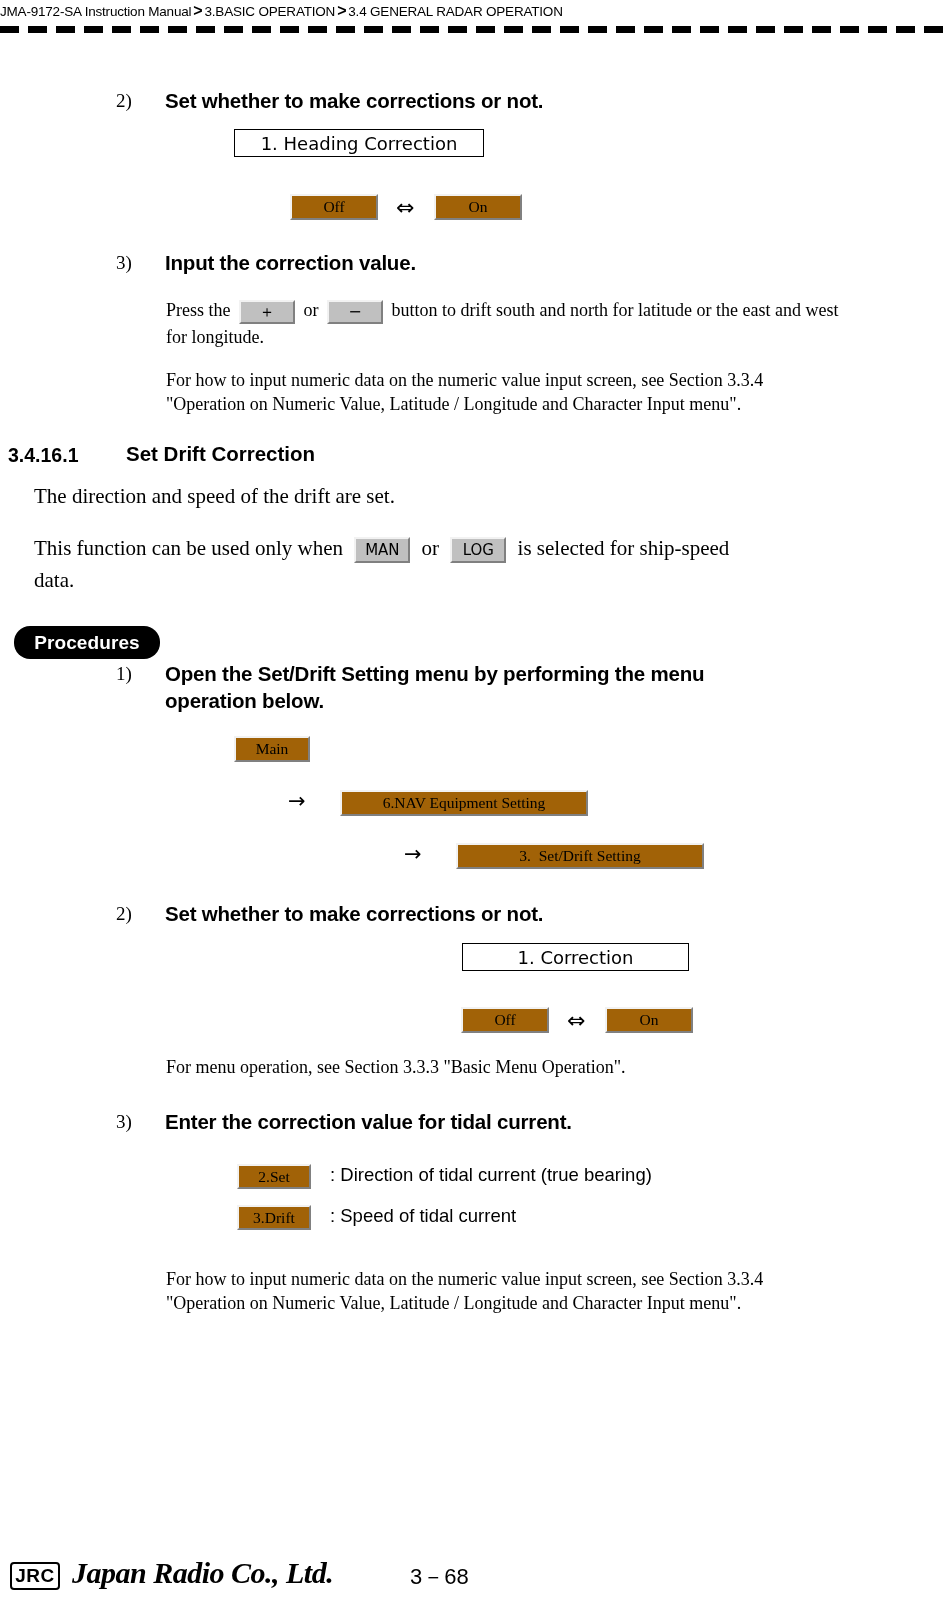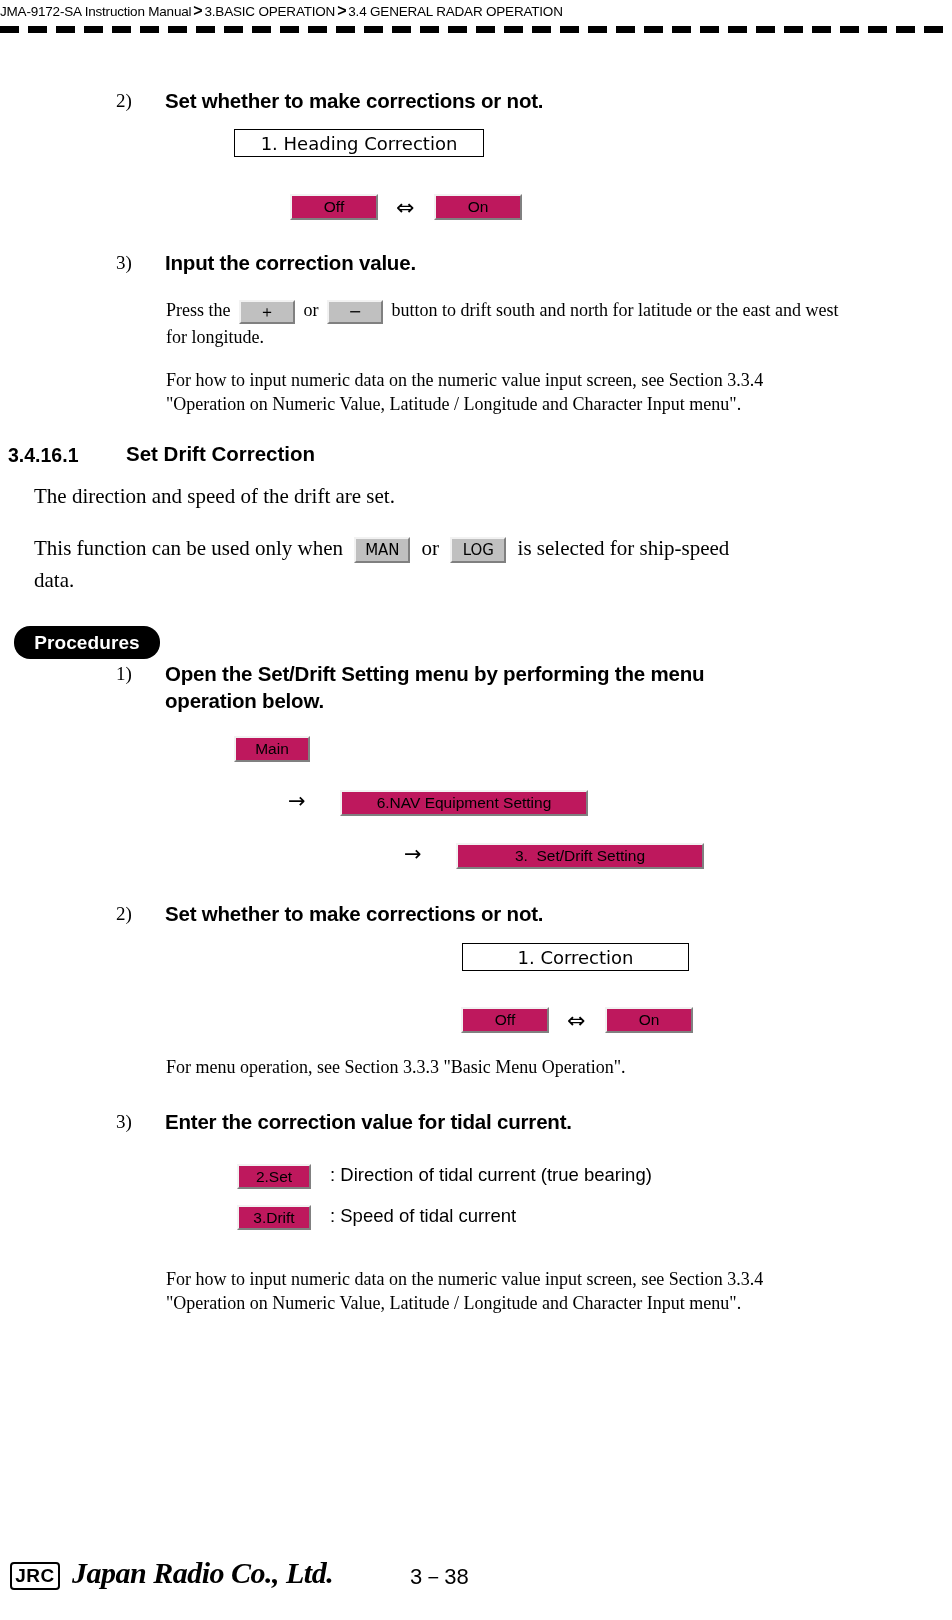--- a/index.html
+++ b/index.html
@@ -106,26 +106,26 @@
     white-space: pre;
     display: flex;
     align-items: center;
     justify-content: center;
   }
 
   
   .btn3d {
     position: absolute;
     box-sizing: border-box;
-    background: #be185d;
+    background: #a16207;
     border-top: 2px solid #f2f2f2;
     border-left: 2px solid #f2f2f2;
     border-right: 2px solid #808080;
     border-bottom: 2px solid #808080;
-    font-family: Liberation Sans, sans-serif;
+    font-family: Liberation Serif, serif;
     font-size: 15.5px;
     color: #000000;
     white-space: pre;
     display: flex;
     align-items: center;
     justify-content: center;
   }
 
   
   .btn3d-inline {
@@ -291,13 +291,13 @@
 <div class="caption-sans" style="left:330px; top:1162px;">: Direction of tidal current (true bearing)</div>
 
 <div class="btn3d" style="left:237px; top:1205px; width:74px; height:25px;">3.Drift</div>
 <div class="caption-sans" style="left:330px; top:1203px;">: Speed of tidal current</div>
 
 <div class="body-text" style="left:166px; top:1267px;">For how to input numeric data on the numeric value input screen, see Section 3.3.4</div>
 <div class="body-text" style="left:166px; top:1291px;">"Operation on Numeric Value, Latitude / Longitude and Character Input menu".</div>
 
 <div class="footer-logo-box" style="left:10px; top:1562px; width:50px; height:28px;">JRC</div>
 <div class="footer-company" style="left:72px; top:1556px;">Japan Radio Co., Ltd.</div>
-<div class="footer-page" style="left:410px; top:1562px;">3－38</div>
+<div class="footer-page" style="left:410px; top:1562px;">3－68</div>
 
 </body></html>

